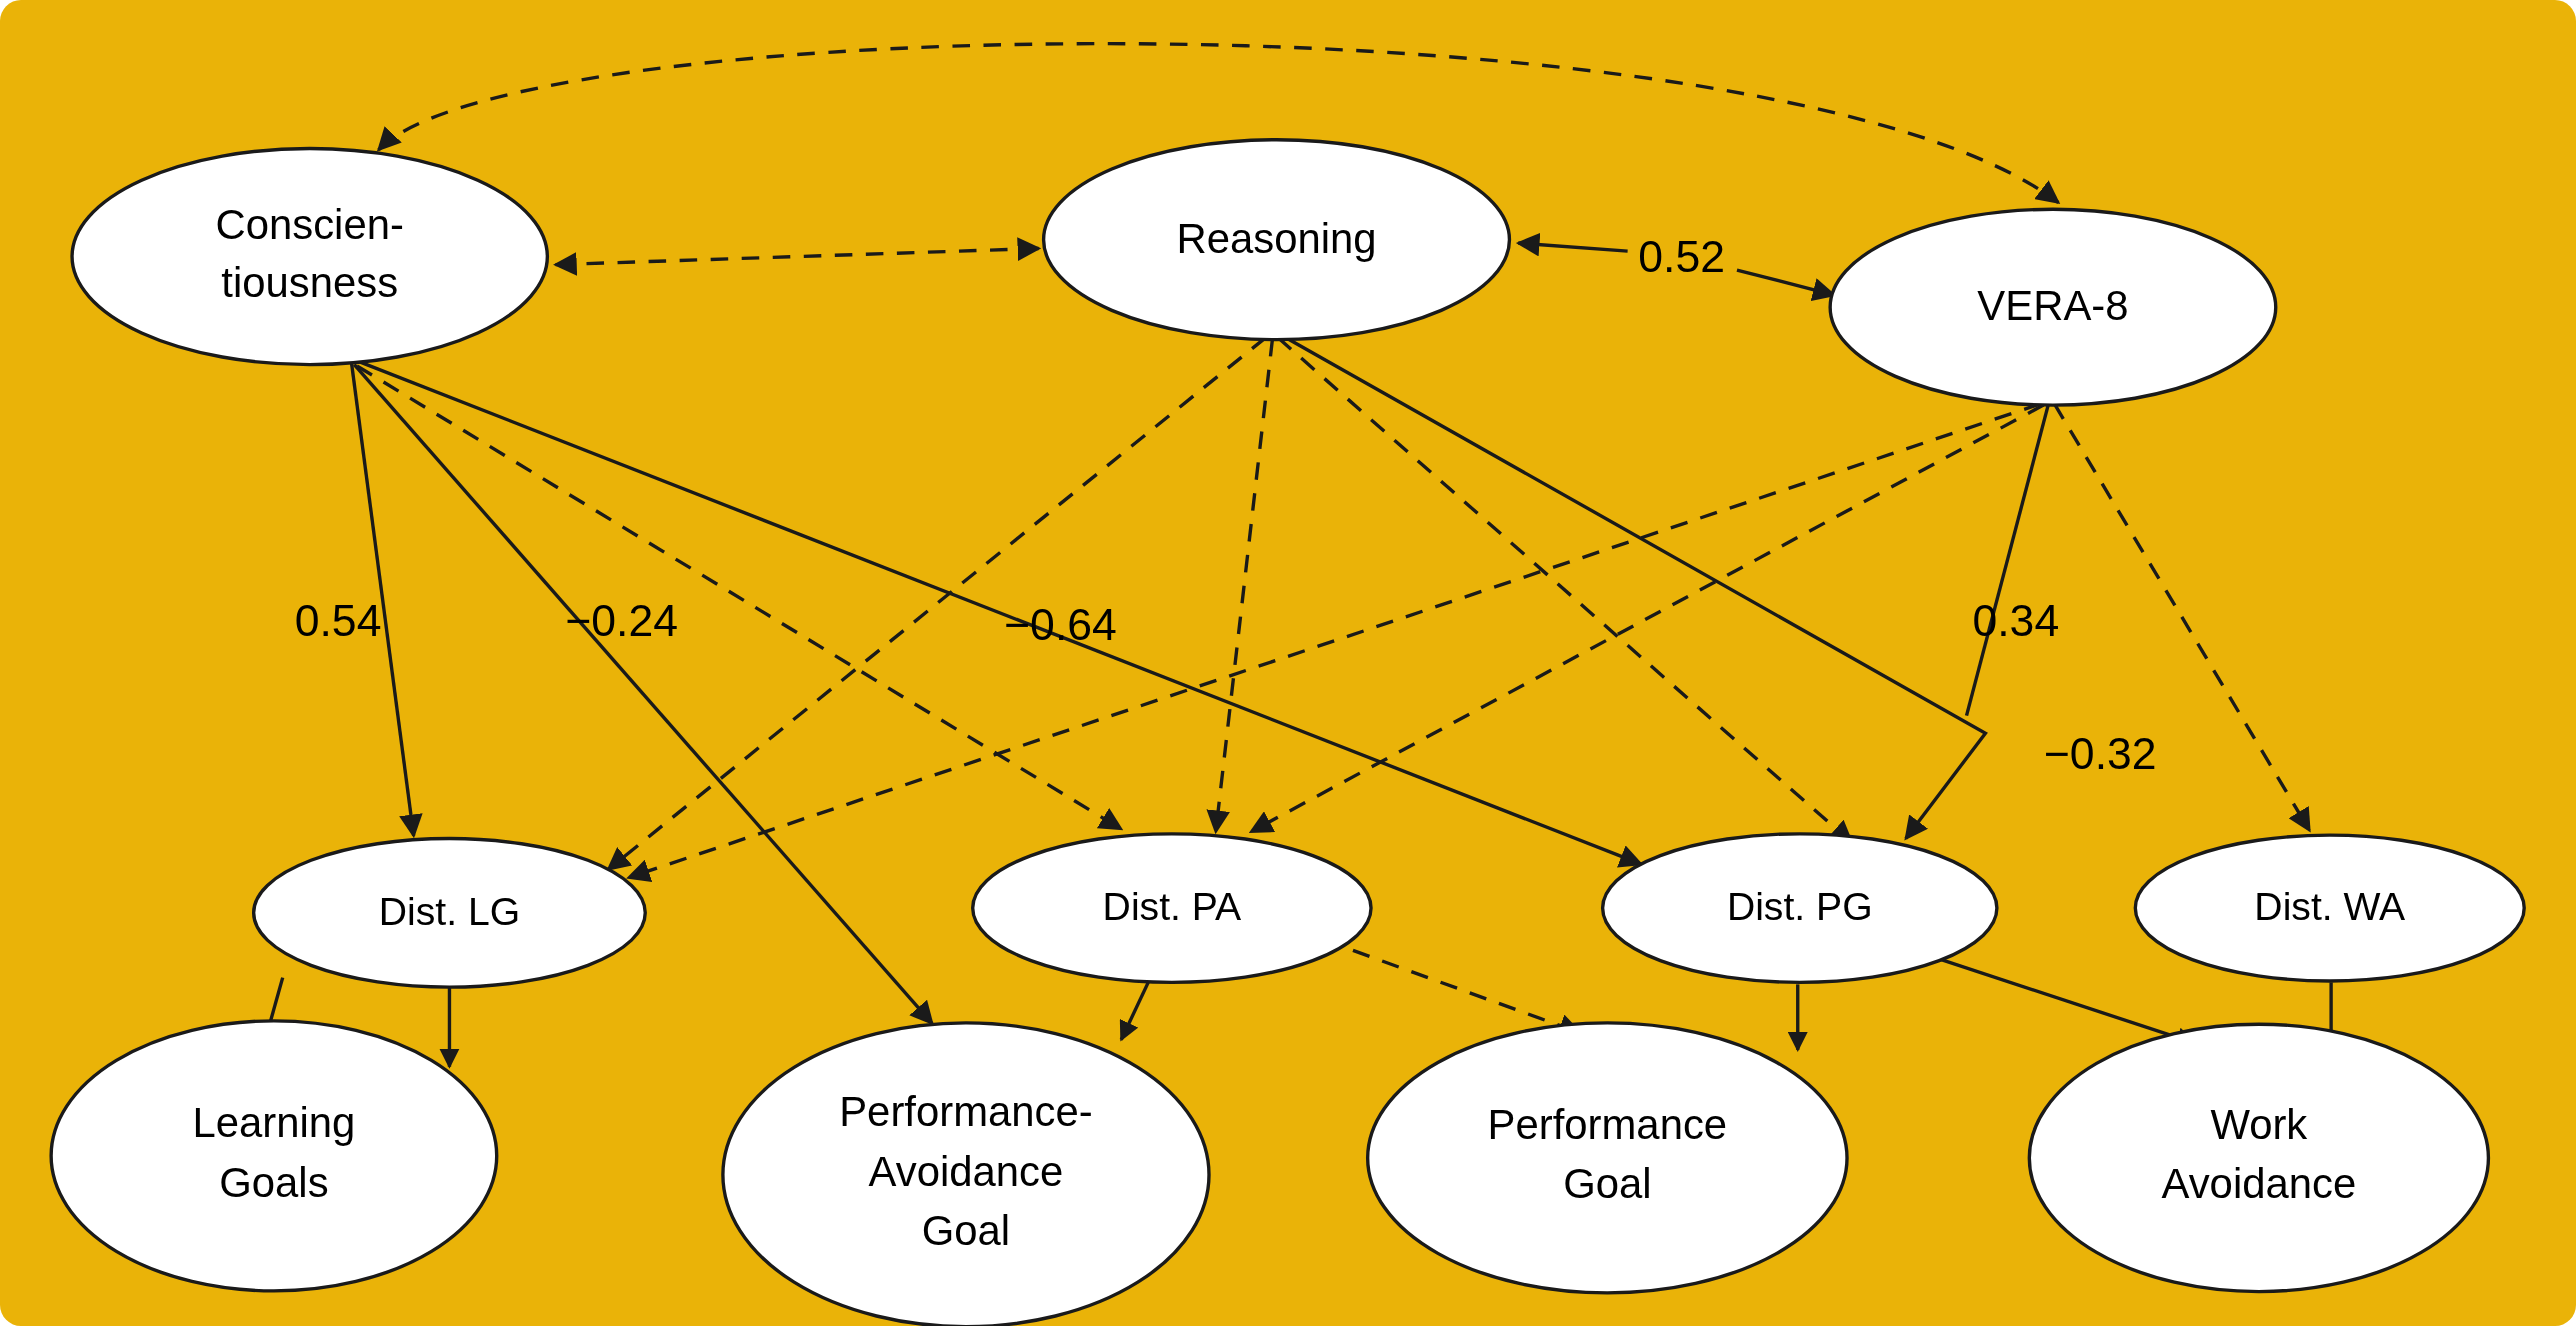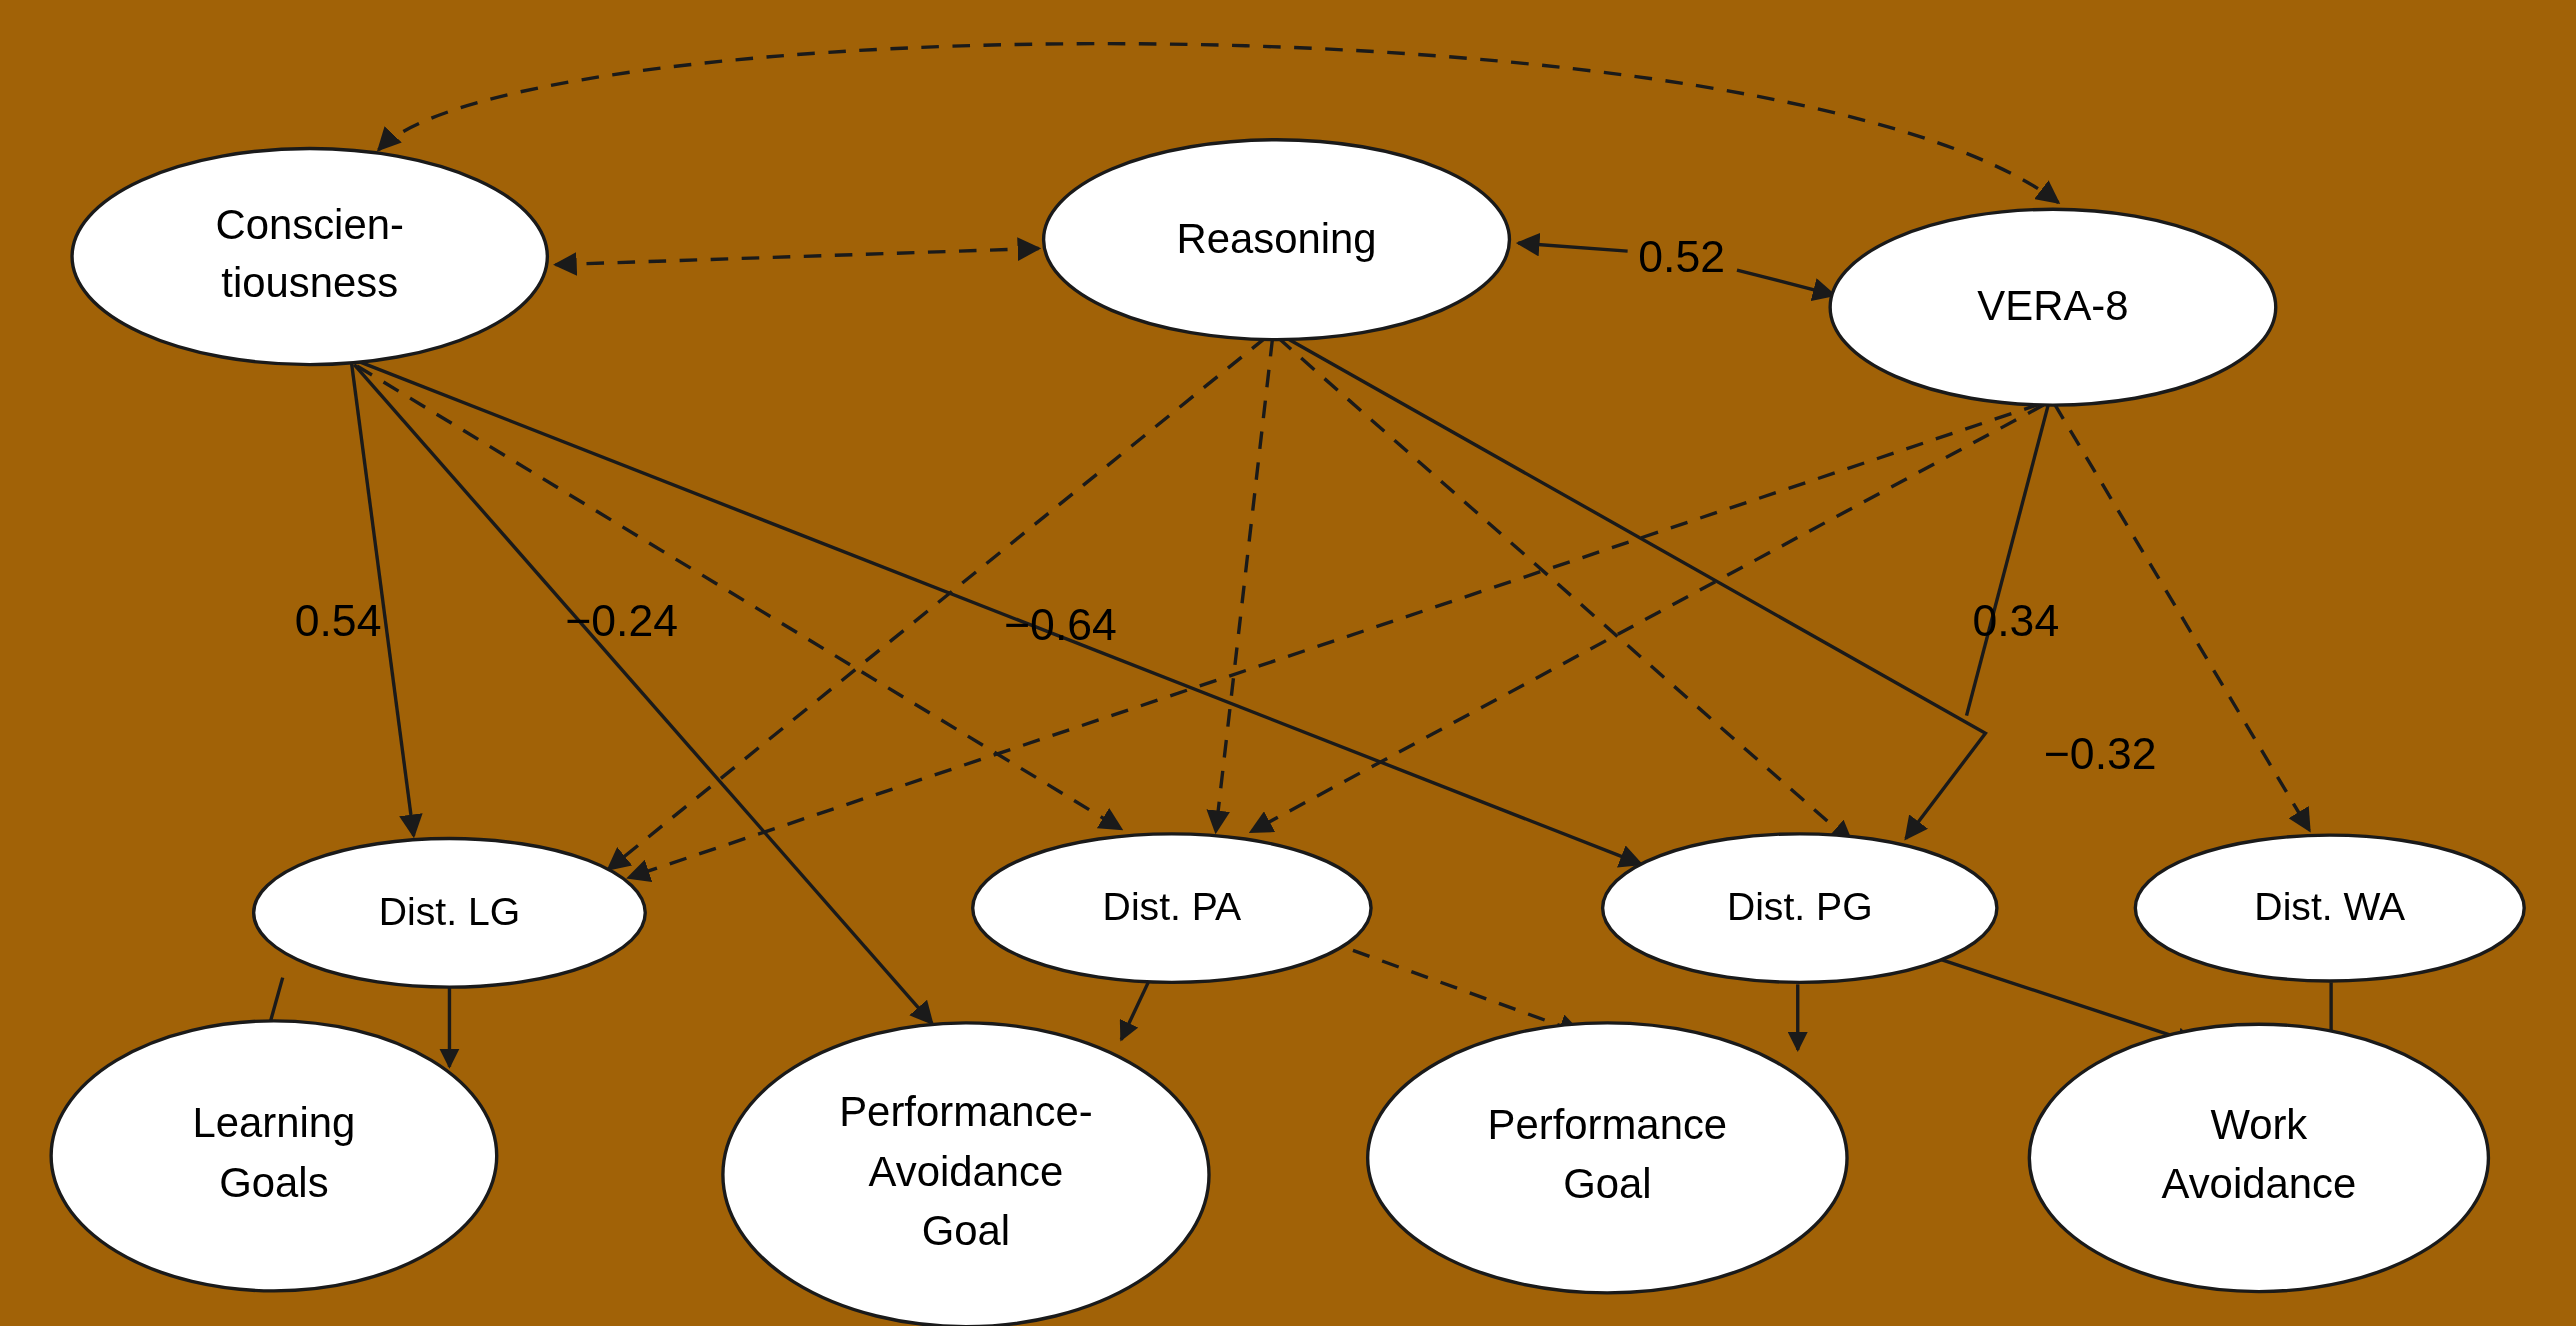--- a/index.html
+++ b/index.html
@@ -1,17 +1,17 @@
 <!DOCTYPE html>
 <html style="font-size:10.8px"><head>
 <meta charset="utf-8">
 <style>
   html,body{margin:0;padding:0;background:#ffffff;}
   body{font-family:"Liberation Sans",sans-serif;}
-  #stage{position:relative;width:2576px;height:1326px;background:#a16207;overflow:hidden;}
+  #stage{position:relative;width:2576px;height:1326px;background:#eab308;overflow:hidden;border-radius:21px;}
   svg#diagram{display:block;width:2576px;height:1326px;}
   .node-ellipse{fill:#ffffff;stroke:#1a1a1a;stroke-width:5;}
   .node-label{font-family:"Liberation Sans",sans-serif;fill:#000000;text-anchor:middle;dominant-baseline:middle;font-size:62px;}
   .node-label.small{font-size:58px;}
   .edge{fill:none;stroke:#1a1a1a;stroke-width:5;}
   .edge.dashed{stroke-dasharray:26 20;}
   .coef{font-family:"Liberation Sans",sans-serif;fill:#000000;text-anchor:middle;dominant-baseline:middle;font-size:66px;}
 </style>
 </head>
 <body>

